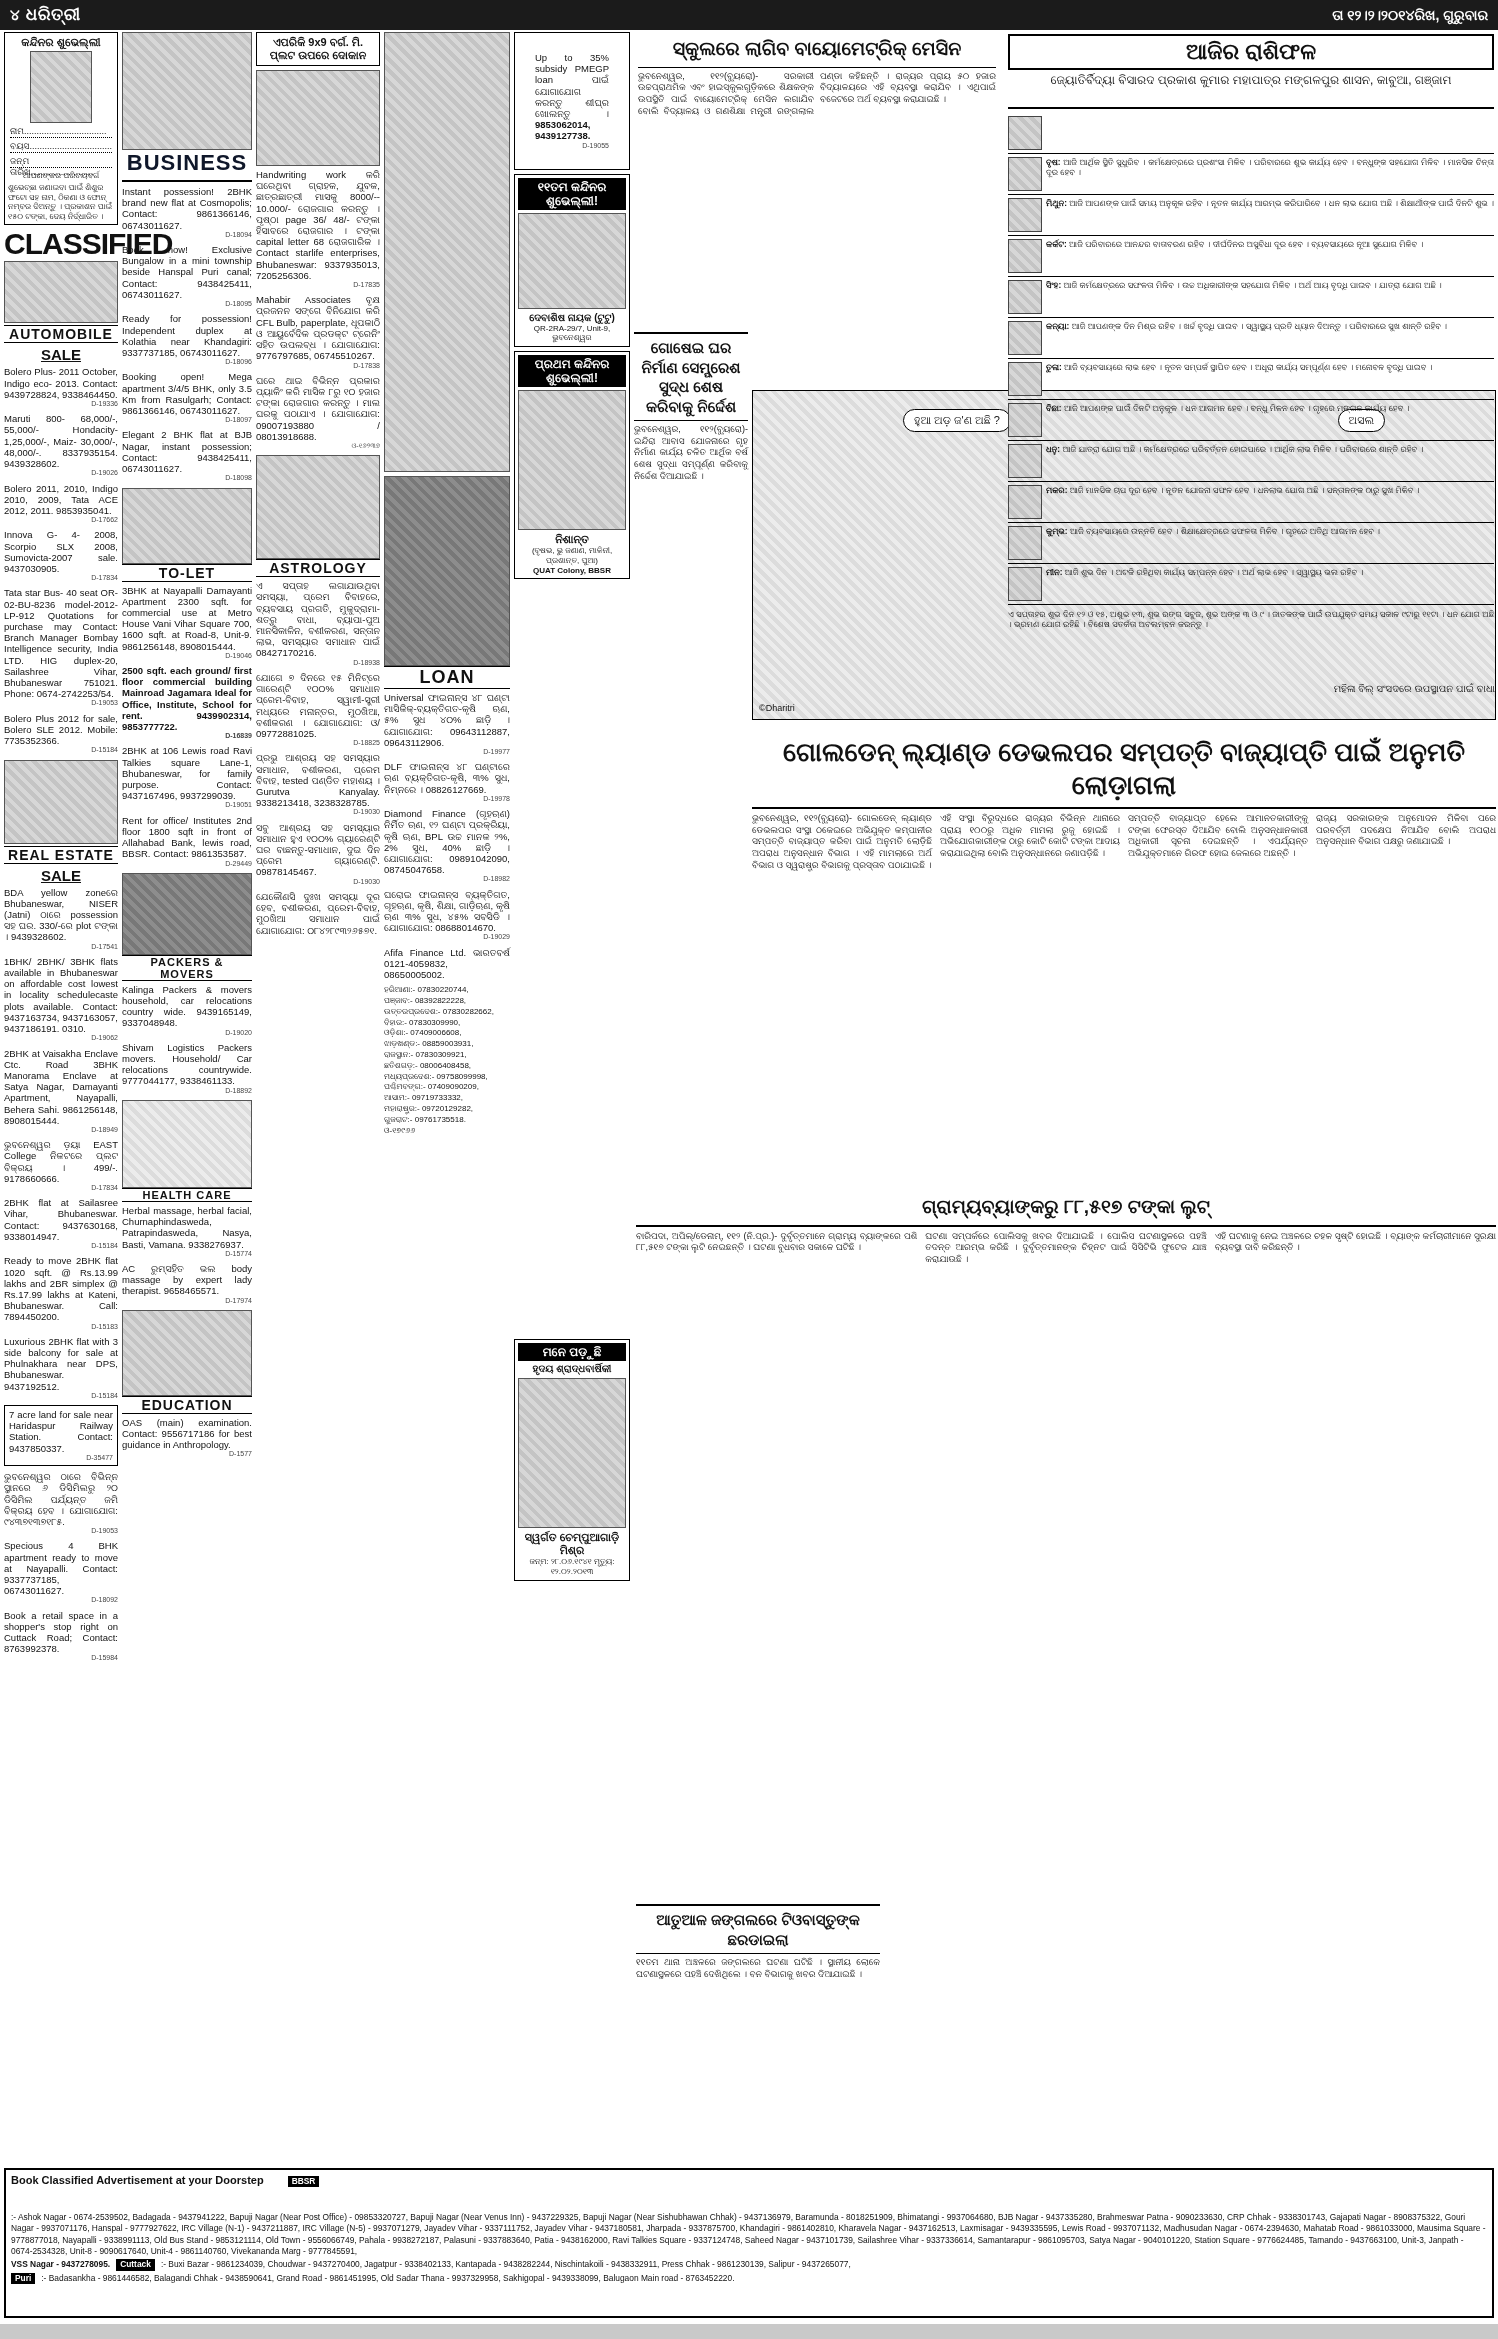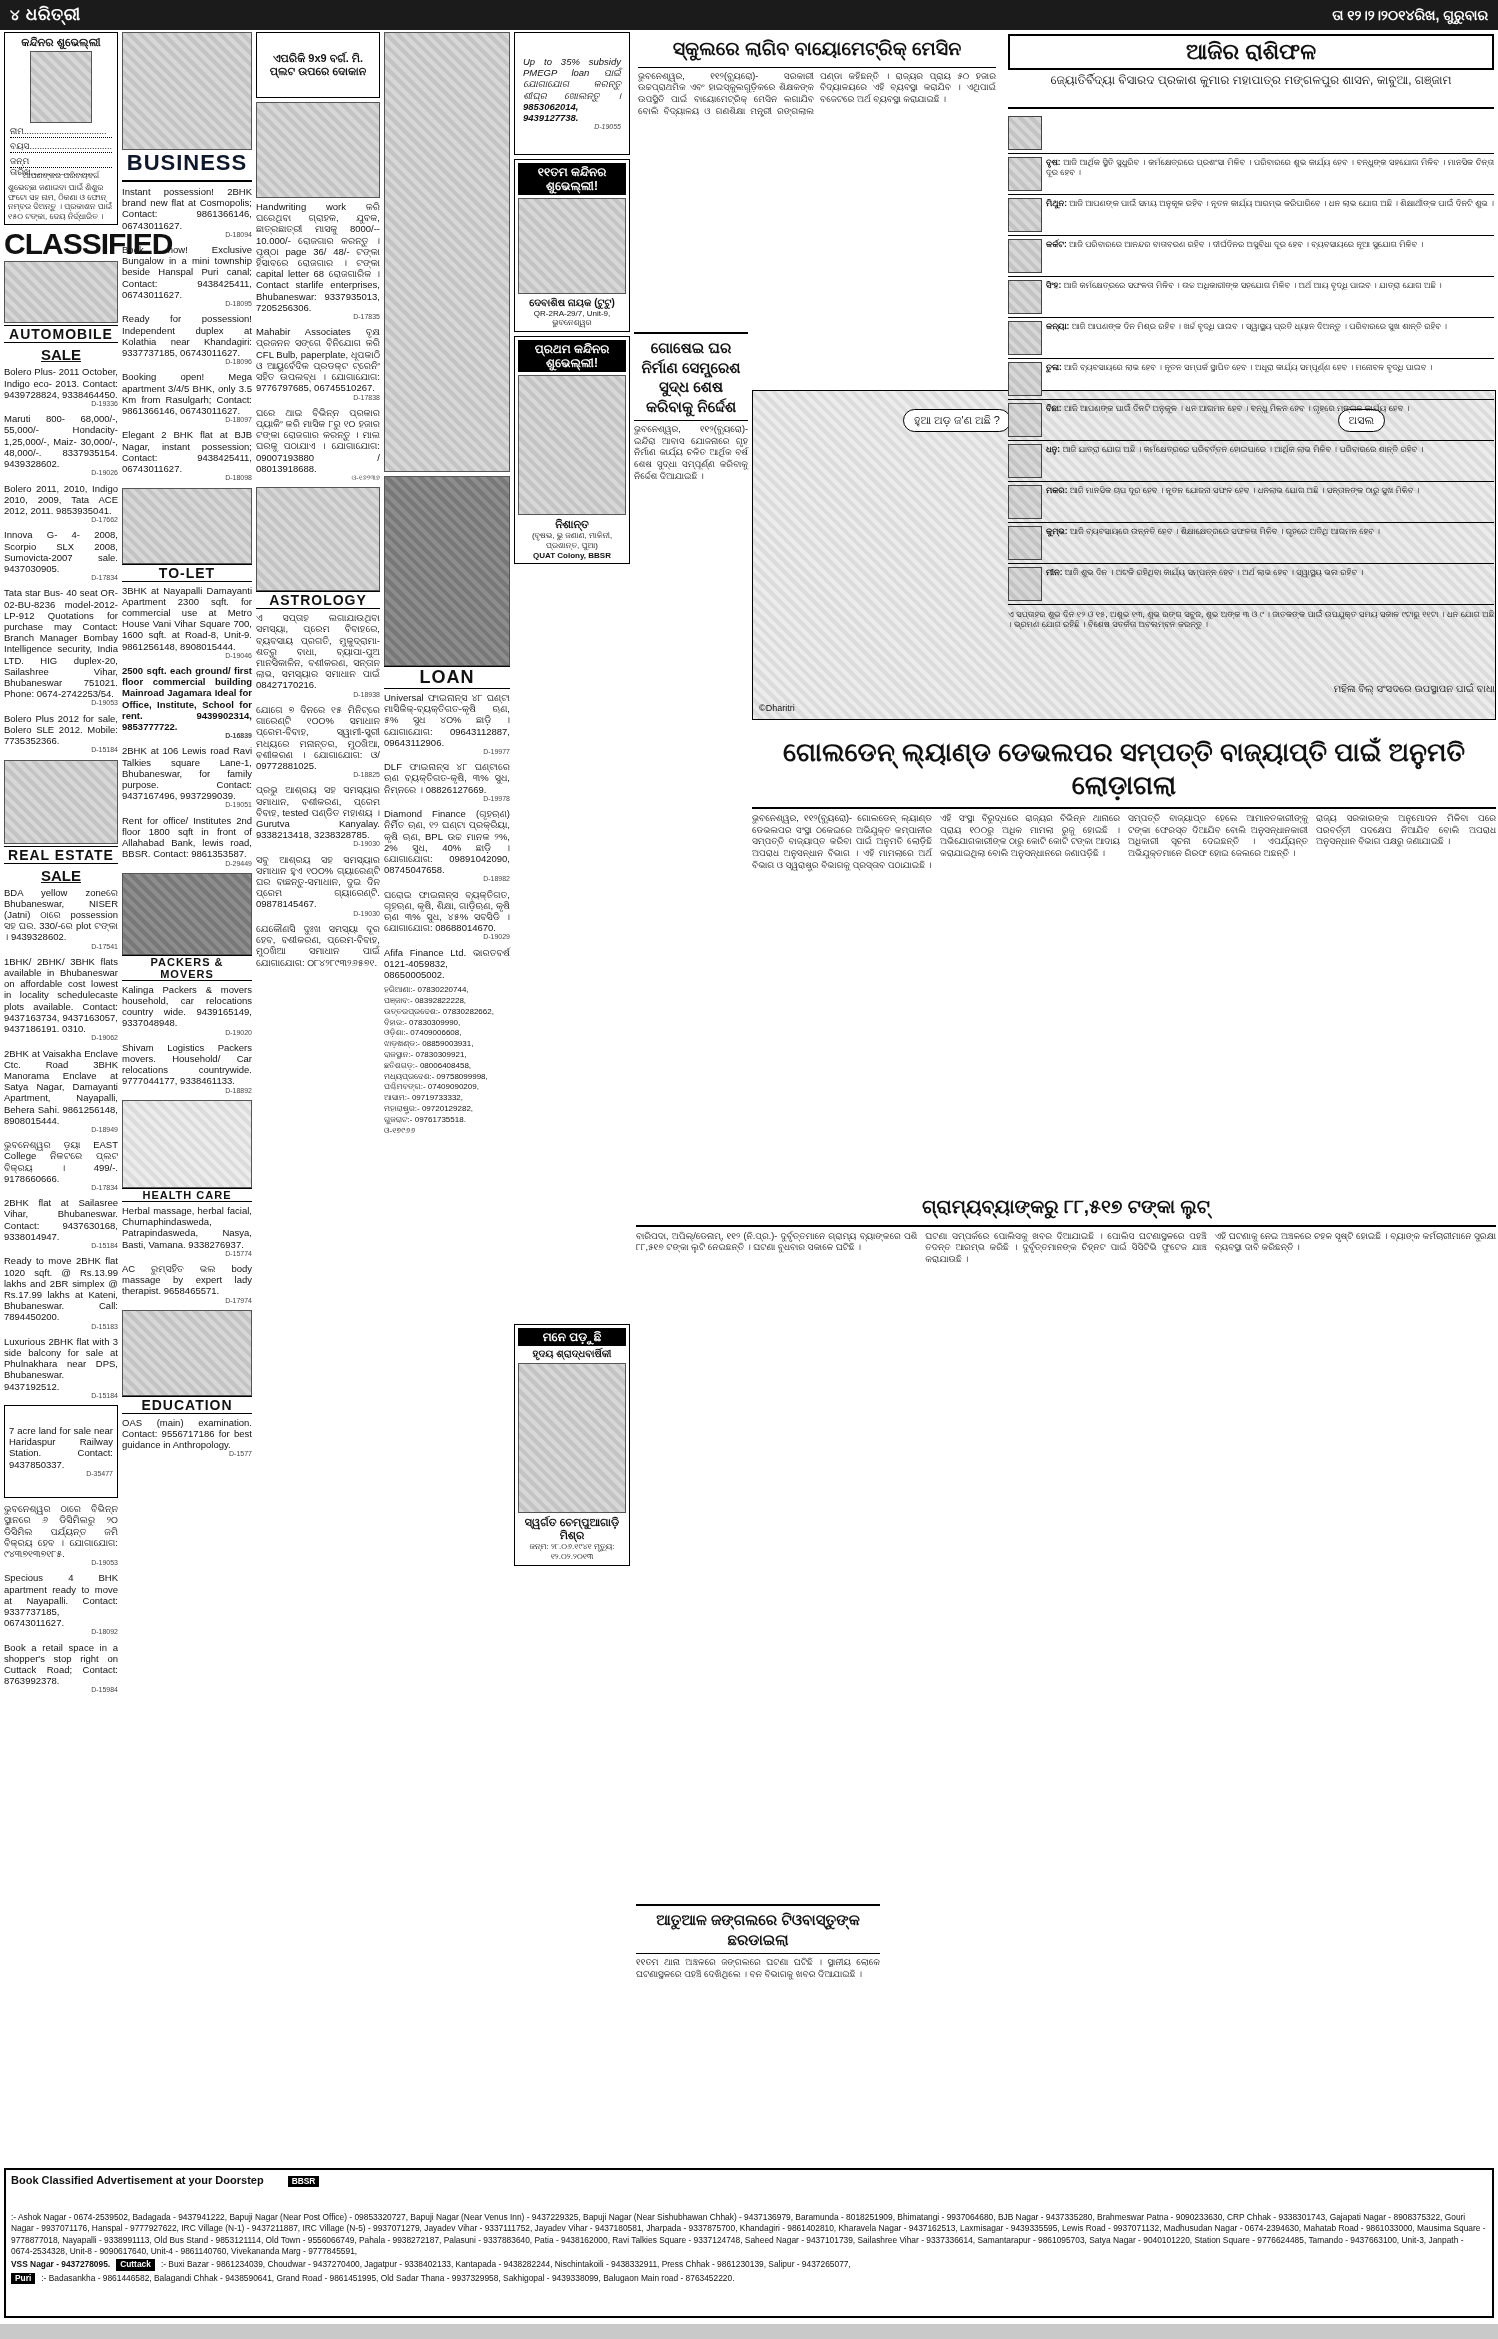--- a/index.html
+++ b/index.html
@@ -20,21 +20,21 @@
     background:#1b1b1b; color:#fff;
     display:flex; align-items:center; justify-content:space-between;
     padding:0 10px;
   }
   .masthead .logo { font-size:17px; font-weight:bold; letter-spacing:.5px; }
   .masthead .dateline { font-size:14px; font-weight:bold; }
 
   
   .col { position:absolute; top:32px; }
   .box { border:1px solid #000; background:#fff; }
-  .pad { padding:19px 4px; }
+  .pad { padding:3px 4px; }
 
   .hdr-band {
     background:#000; color:#fff; text-align:center;
     font-weight:bold; font-size:12px; padding:2px 0;
   }
   .ad { font-size:9.5px; line-height:1.18; text-align:justify; margin-bottom:5px; }
   .ad .code { display:block; text-align:right; font-size:7px; color:#444; }
   .rule { border-top:1px solid #000; margin:3px 0; }
   .thickrule { border-top:2px solid #000; margin:4px 0; }
 
@@ -237,21 +237,21 @@
       <div>ପଶ୍ଚିମବଙ୍ଗ:- 07409090209,</div>
       <div>ଆସାମ:- 09719733332,</div>
       <div>ମହାରାଷ୍ଟ୍ର:- 09720129282,</div>
       <div>ଗୁଜରାଟ:- 09761735518.</div>
       <div class="code">ଓ-୧୭୯୬୬</div>
     </div>
   </div>
 
   <div class="col" id="c5">
     <div class="box pad">
-      <div class="ad" style="margin:4px;font-style:italic;">
+      <div class="ad" style="margin:16px;">
         <span>Up to 35% subsidy PMEGP loan ପାଇଁ ଯୋଗାଯୋଗ କରନ୍ତୁ ଶୀଘ୍ର ଖୋଲନ୍ତୁ ।</span>
         <b>9853062014, 9439127738.</b>
         <span class="code">D-19055</span>
       </div>
     </div>
 
     <div class="box" style="margin-top:4px;padding:3px;">
       <div class="hdr-band">୧୧ତମ କନ୍ଦିନର ଶୁଭେଲ୍ଲୀ!</div>
       <div class="ph" style="height:96px;margin:3px 0;"></div>
       <div class="center b" style="font-size:10px;">ଦେବାଶିଷ ନାୟକ (ଟୁଟୁ)</div>

